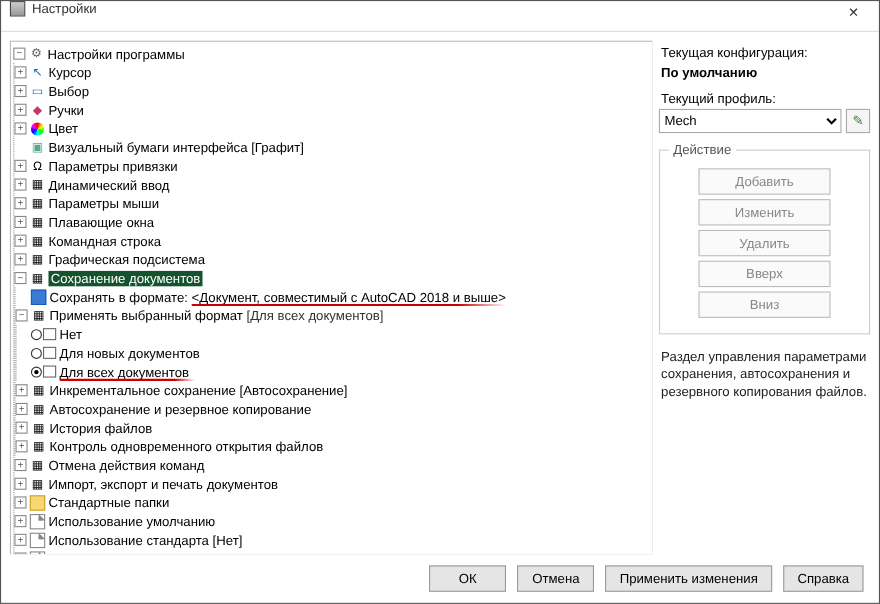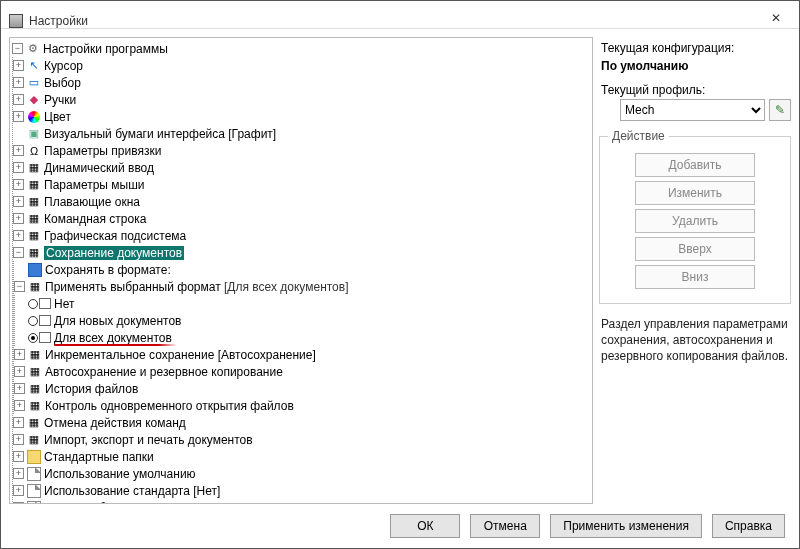--- a/index.html
+++ b/index.html
@@ -12,21 +12,21 @@
     height: 549px;
     overflow: hidden;
     border: 1px solid #555;
     display: flex;
     flex-direction: column;
   }
   
   .titlebar {
     height: 28px;
     display: flex;
-    align-items: flex-end;
+    align-items: flex-start;
     padding: 0 8px;
     border-bottom: 1px solid #ddd;
   }
   .titlebar .app-icon {
     width: 14px; height: 14px;
     border: 1px solid #444;
     background: linear-gradient(#ccc,#999);
     margin-right: 6px;
   }
   .titlebar .title { flex: 1; color: #333; }
@@ -52,21 +52,21 @@
   }
   .side-panel {
     width: 192px;
     display:flex;
     flex-direction:column;
     font-size:12px;
    padding-top:2px;
   }
   .side-label{margin:2px 2px 2px 2px;}
   .side-bold{font-weight:bold;margin:2px 2px 8px 2px;}
-  .profile-row{display:flex;gap:4px;align-items:center;margin-bottom:8px;margin-left:21px;}
+  .profile-row{display:flex;gap:4px;align-items:center;margin-bottom:8px;}
   select{flex:1;height:22px;border:1px solid #aaa;background:#fff;font-size:12px;}
   .icon-btn{width:22px;height:22px;border:1px solid #aaa;background:#f5f5f5;display:flex;align-items:center;justify-content:center;}
   fieldset{border:1px solid #ccc;margin:0 0 10px 0;padding:6px 8px 10px 8px;}
   fieldset legend{padding:0 4px;color:#555;}
   .action-btn{
     display:block;
     width:120px;
     margin:4px auto;
     height:24px;
     border:1px solid #bbb;
@@ -108,21 +108,21 @@
     flex-shrink:0;
   }
   .spacer{width:13px;display:inline-block;flex-shrink:0;}
   .conn{border-left:1px dotted #999;margin-left:5px;padding-left:6px;}
   .ticon{
     width:14px;height:14px;margin:0 3px 0 1px;flex-shrink:0;
     display:inline-flex;align-items:center;justify-content:center;
     font-size:11px;
   }
   .label{color:#000;}
-  .selected{background:#0f766e;color:#fff;padding:0 2px;}
+  .selected{background:#14532d;color:#fff;padding:0 2px;}
   .bracket{color:#333;}
   .red-underline{position:relative;}
   .red-underline::after{
     content:'';
     position:absolute;
     left:0;right:0;bottom:-1px;
     height:2px;
     background:linear-gradient(90deg,#c00 0%,#c00 85%,transparent 100%);
     border-radius:1px;
   }
@@ -243,21 +243,21 @@
             </li>
 
           <li class="node">
             <div class="row">
                 <span class="toggle">−</span>
                 <span class="ticon">▦</span>
                 <span class="label selected">Сохранение документов</span>
               </div>
             <ul class="conn">
               <li class="node">
-                  <div class="row"><span class="spacer"></span><span class="ticon ic-save"></span><span class="label">Сохранять в формате:</span>&nbsp;</div>
+                  <div class="row"><span class="spacer"></span><span class="ticon ic-save"></span><span class="label">Сохранять в формате:</span>&nbsp;<span class="label red-underline">&lt;Документ, совместимый с AutoCAD 2018 и выше&gt;</span></div>
                 </li>
               <li class="node">
                 <div class="row"><span class="toggle">−</span><span class="ticon">▦</span><span class="label">Применять выбранный формат</span>&nbsp;<span class="label bracket">[Для всех документов]</span></div>
                 <ul class="conn">
                   <li class="node">
                       <div class="row">
                         <span class="spacer"></span>
                         <span class="radio"></span>
                         <span class="mini"></span>
                         <span class="label">Нет</span>

